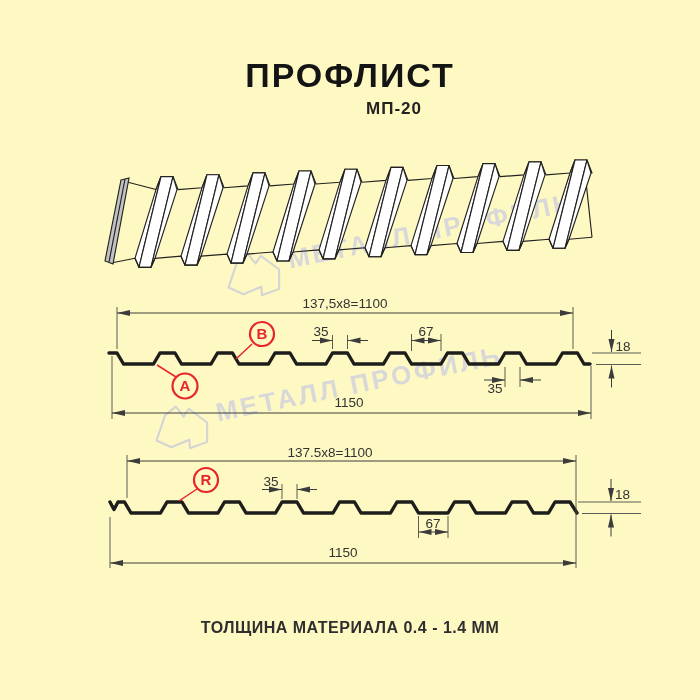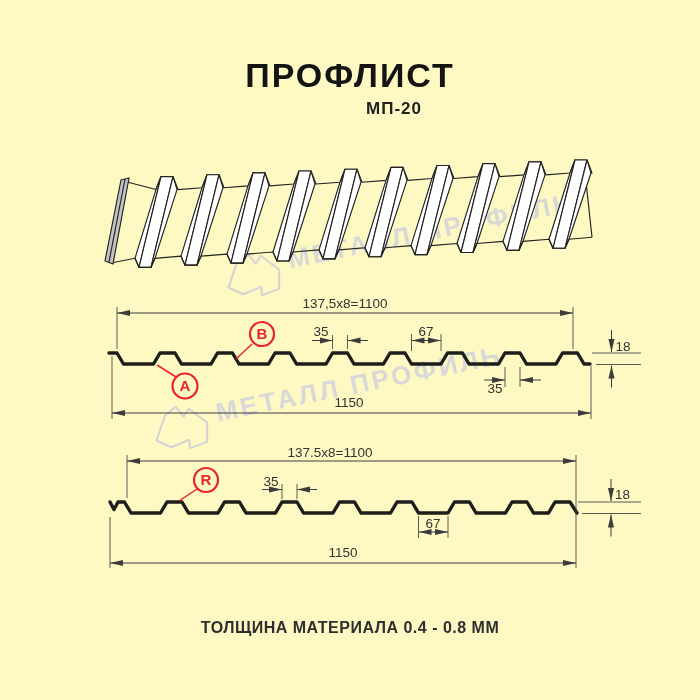--- a/index.html
+++ b/index.html
@@ -168,14 +168,14 @@
       <text class="dimt start" x="615" y="499">18</text>
 
       <g>
         <line class="redl" x1="179" y1="501" x2="197" y2="489"></line>
         <circle class="redc" cx="206" cy="480" r="12"></circle>
         <text class="redt" x="206" y="485">R</text>
       </g>
     </g>
   </svg>
 
-  <div class="footer">ТОЛЩИНА МАТЕРИАЛА 0.4 - 0.8 ММ</div>
+  <div class="footer">ТОЛЩИНА МАТЕРИАЛА 0.4 - 1.4 ММ</div>
 </div>
 
 </body></html>

